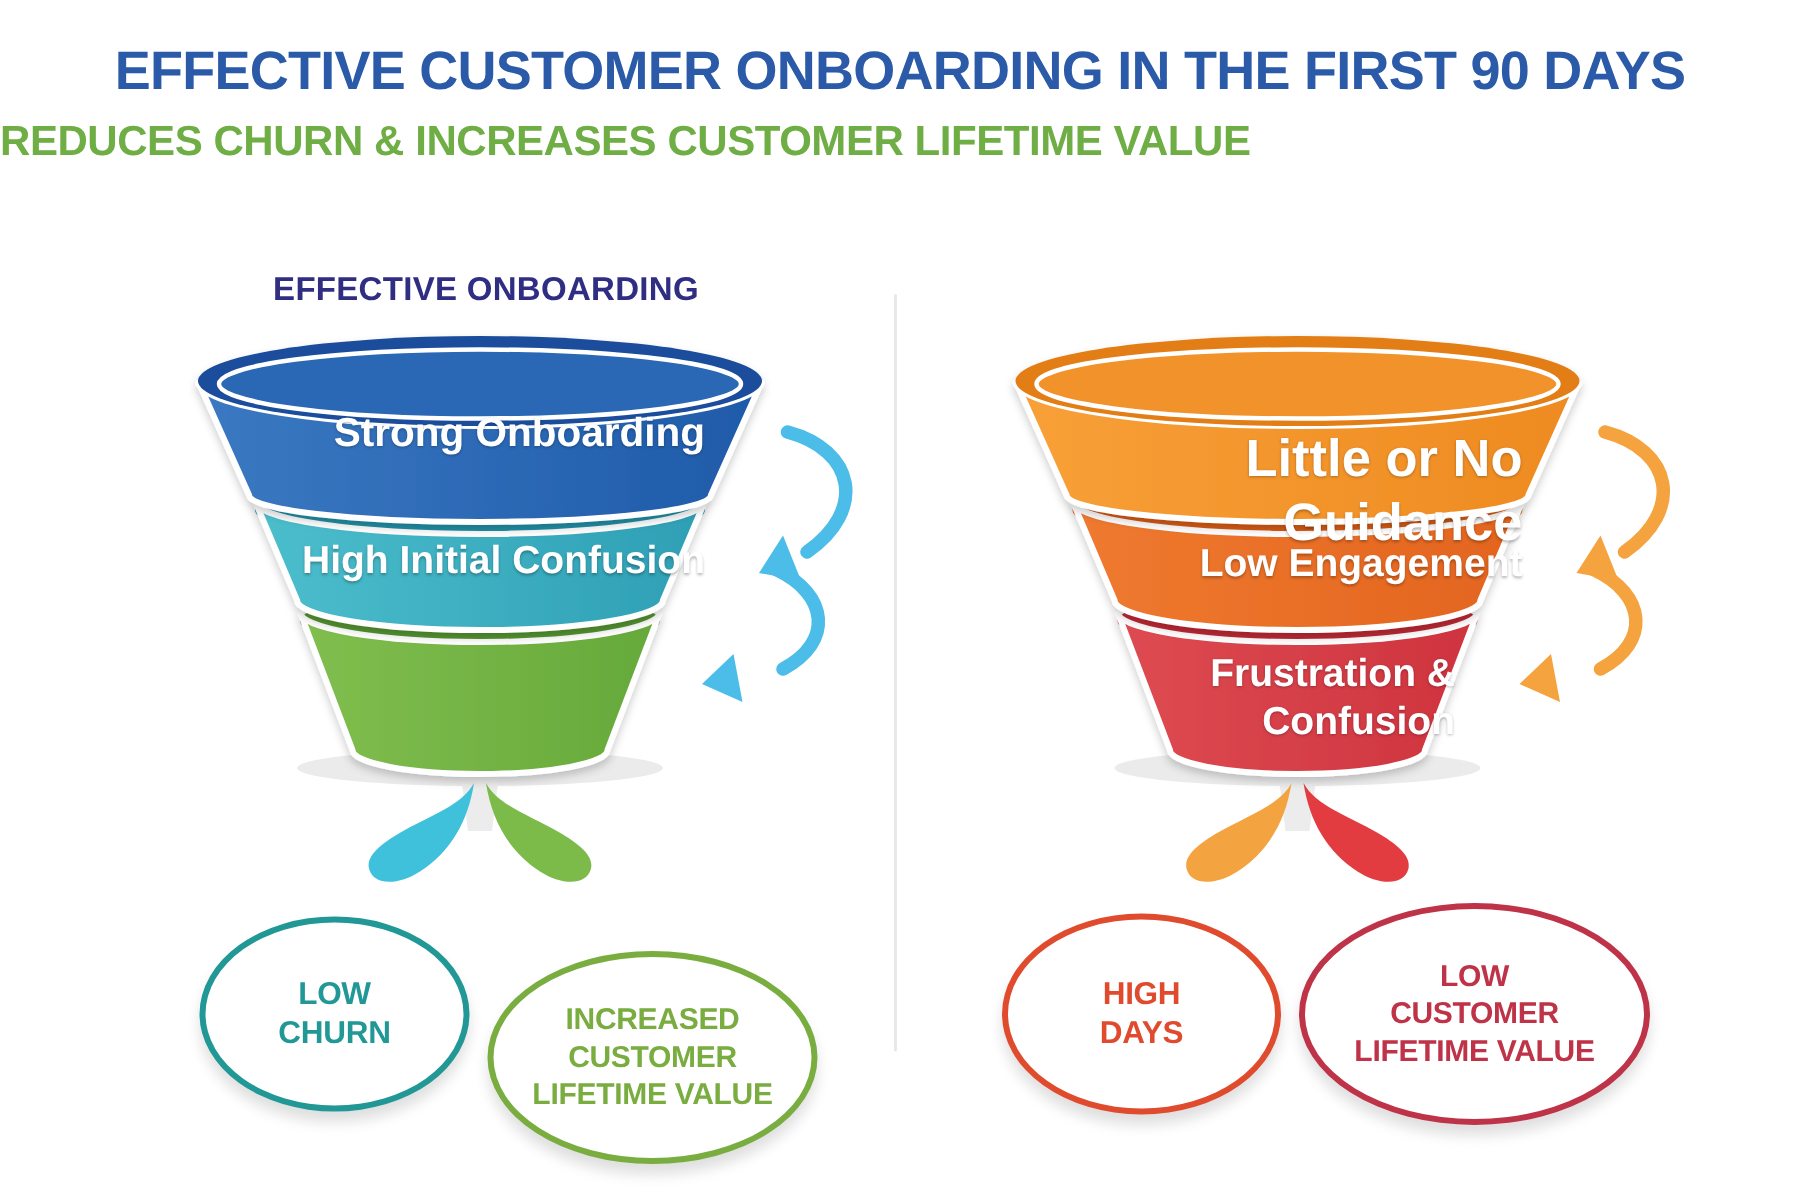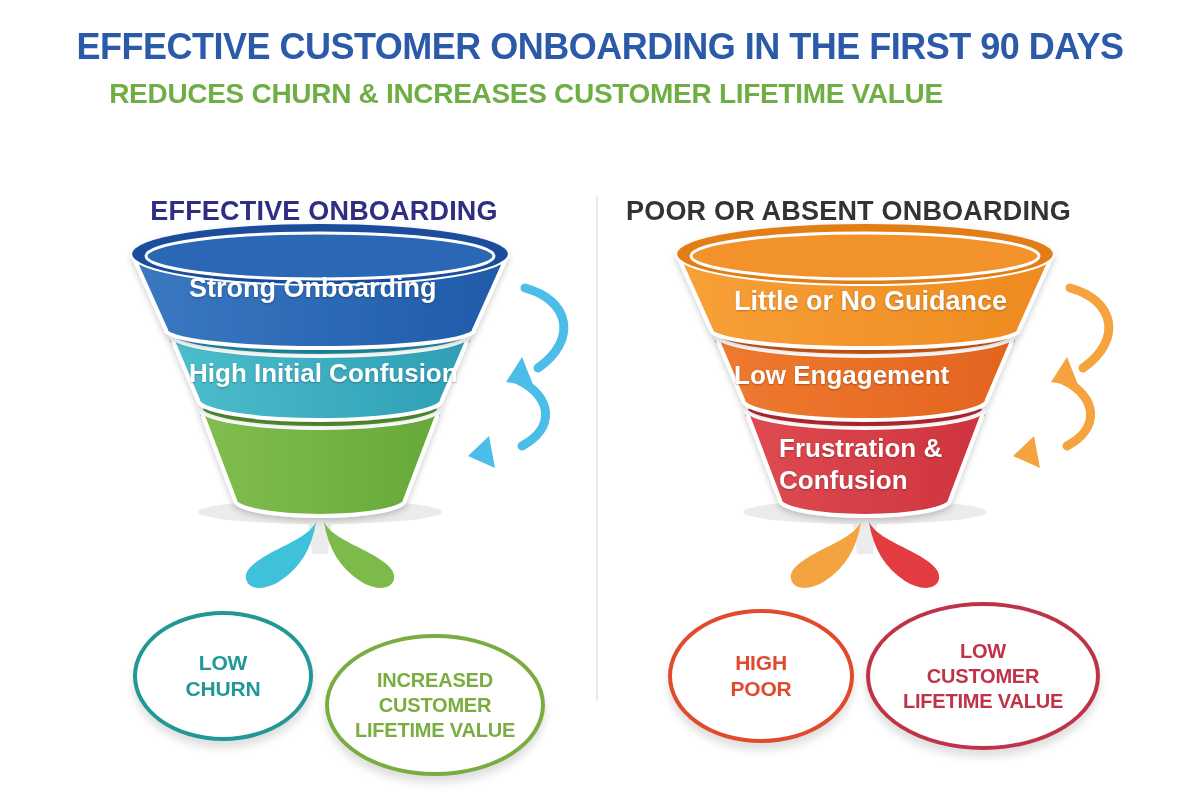--- a/index.html
+++ b/index.html
@@ -1,28 +1,28 @@
 <!DOCTYPE html>
 <html><head>
 <meta charset="utf-8">
 <style>
   html,body{margin:0;padding:0;background:#fff;}
   .canvas{position:relative;width:1200px;height:800px;background:#ffffff;overflow:hidden;
           font-family:"Liberation Sans","DejaVu Sans",sans-serif;}
   .title{position:absolute;top:26px;left:0;width:1200px;text-align:center;
          font-size:36px;font-weight:bold;letter-spacing:-.5px;color:var(--c);white-space:nowrap;}
-  .subtitle{position:absolute;top:78px;left:0;width:1052px;text-align:center;
+  .subtitle{position:absolute;top:78px;left:0;width:1052px;
          font-size:28px;font-weight:bold;letter-spacing:-.3px;color:var(--c);white-space:nowrap;}
   .divider{position:absolute;left:596px;top:196px;width:2px;height:505px;background:#e8e8e8;border-radius:2px;}
-  .col-heading{position:absolute;top:196px;width:440px;text-align:center;
-         font-size:27px;font-weight:bold;letter-spacing:.2px;color:var(--c);white-space:nowrap;}
+  .col-heading{position:absolute;top:180px;width:440px;text-align:center;
+         font-size:22px;font-weight:bold;letter-spacing:.2px;color:var(--c);white-space:nowrap;}
   .funnel-svg{position:absolute;width:520px;height:400px;pointer-events:none;}
-  .tier-label{position:absolute;text-align:left;color:#ffffff;font-weight:bold;
+  .tier-label{position:absolute;text-align:right;color:#ffffff;font-weight:bold;
          font-size:26px;line-height:1.22;white-space:pre-line;
-         text-shadow:0 1px 2px rgba(0,0,0,.28);margin-left:19px;}
+         text-shadow:0 1px 2px rgba(0,0,0,.28);}
   .outcome{position:absolute;border-radius:50%;background:#fff;border:4px solid var(--c);
          color:var(--c);display:flex;align-items:center;justify-content:center;text-align:center;
          font-weight:bold;line-height:1.25;letter-spacing:-.2px;white-space:pre-line;
          box-shadow:0 7px 9px rgba(0,0,0,.13);}
   .fs21{font-size:21px;} .fs20{font-size:20px;}
 </style>
 </head>
 <body>
 
 <div class="canvas">
@@ -82,21 +82,20 @@
 
   <div class="tier-label" style="left:170px;top:272px;width:300px;font-size:27px;">Strong Onboarding</div>
   <div class="tier-label" style="left:170px;top:358px;width:300px;">High Initial Confusion</div>
 
   <div class="outcome fs21" style="left: 133px; top: 611px; width: 172px; height: 122px; --c: #219896;">LOW
 CHURN</div>
   <div class="outcome fs20" style="left: 325px; top: 634px; width: 212px; height: 134px; --c: #7AAD40;">INCREASED
 CUSTOMER
 LIFETIME VALUE</div>
 
-  <div class="col-heading" style="left: 626px; --c: #333333;">POOR OR ABSENT ONBOARDING</div>
 
   <svg class="funnel-svg" style="left:615px;top:210px;" viewBox="0 0 520 400">
     <defs>
       <linearGradient id="f1t0" x1="0" y1="0" x2="1" y2="0">
         <stop offset="0" stop-color="#F8A038"></stop>
         <stop offset="1" stop-color="#EE8A20"></stop>
       </linearGradient>
       <linearGradient id="f1t1" x1="0" y1="0" x2="1" y2="0">
         <stop offset="0" stop-color="#EF7A30"></stop>
         <stop offset="1" stop-color="#E3641E"></stop>
@@ -130,24 +129,24 @@
     </g>
 
     <g>
       <path d="M455 78 C500 90 508 130 468 158" fill="none" stroke-width="9" stroke-linecap="round" stroke="#F5A33F"></path>
       <polygon points="436,172 452,147 464,177" fill="#F5A33F"></polygon>
       <path d="M448 170 C482 186 486 218 452 236" fill="none" stroke-width="9" stroke-linecap="round" stroke="#F5A33F"></path>
       <polygon points="398,246 419,226 425,258" fill="#F5A33F"></polygon>
     </g>
   </svg>
 
-  <div class="tier-label" style="left:715px;top:285px;width:300px;font-size:27px;">Little or No Guidance</div>
+  <div class="tier-label" style="left:715px;top:285px;width:300px;font-size:35px;">Little or No Guidance</div>
   <div class="tier-label" style="left:715px;top:360px;width:300px;">Low Engagement</div>
   <div class="tier-label" style="left:760px;top:433px;width:210px;">Frustration &amp;
 Confusion</div>
 
   <div class="outcome fs21" style="left: 668px; top: 609px; width: 178px; height: 126px; --c: #E04B2E;">HIGH
-POOR</div>
+DAYS</div>
   <div class="outcome fs20" style="left: 866px; top: 602px; width: 226px; height: 140px; --c: #BE3348;">LOW
 CUSTOMER
 LIFETIME VALUE</div>
 
 </div>
 
 </body></html>

